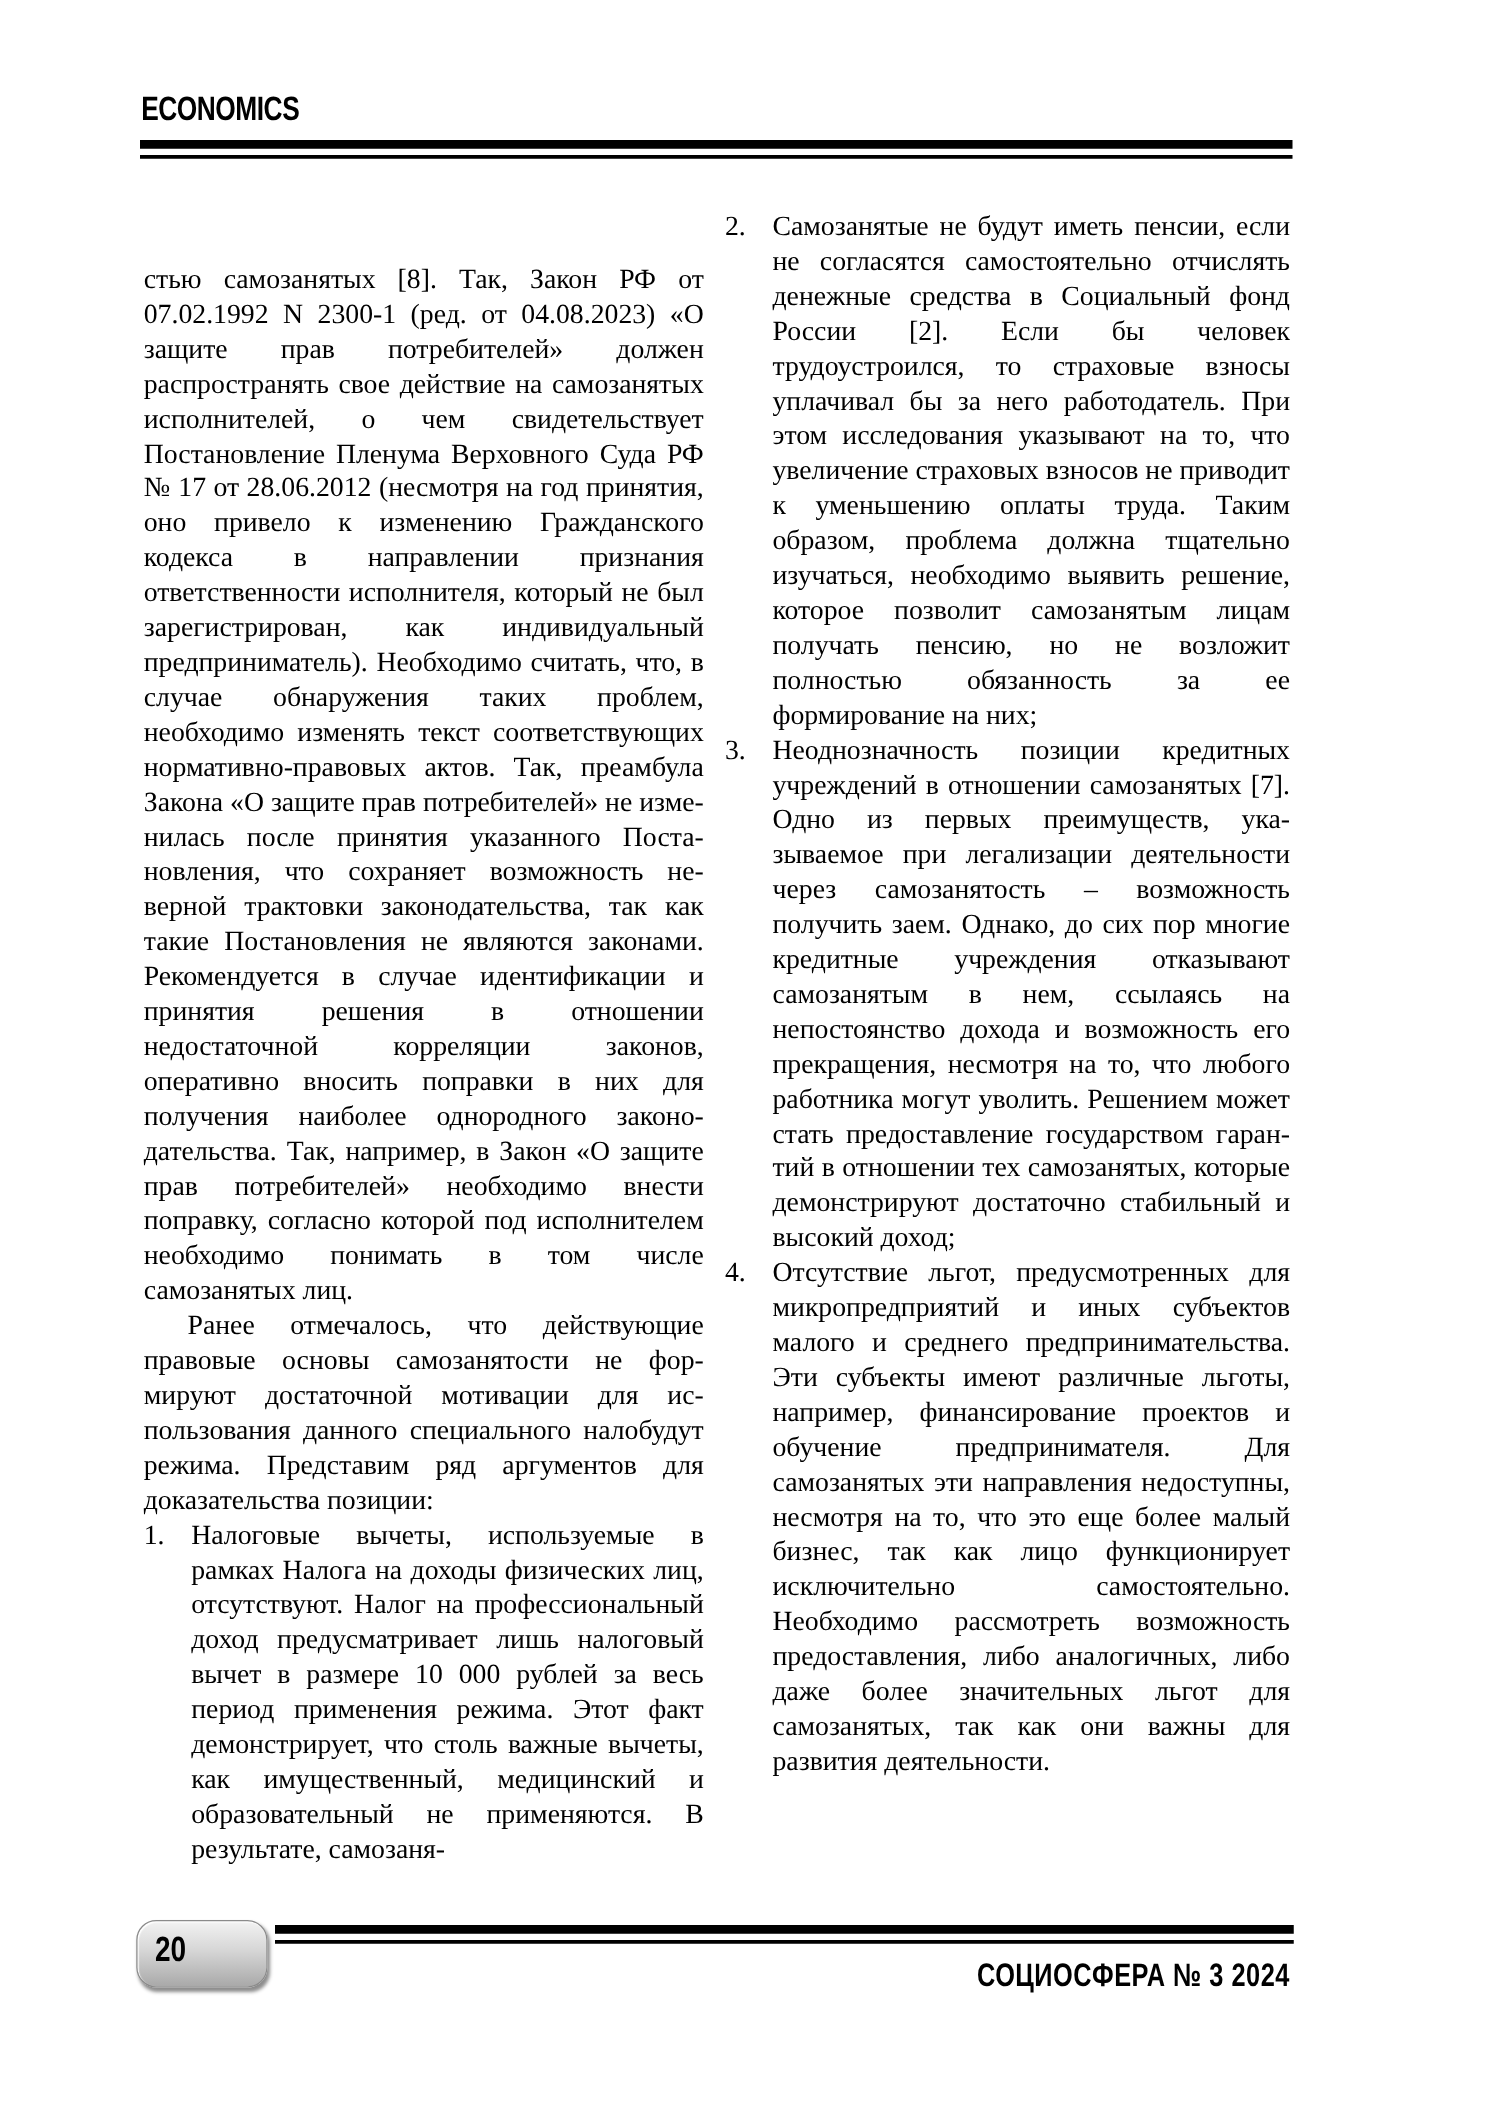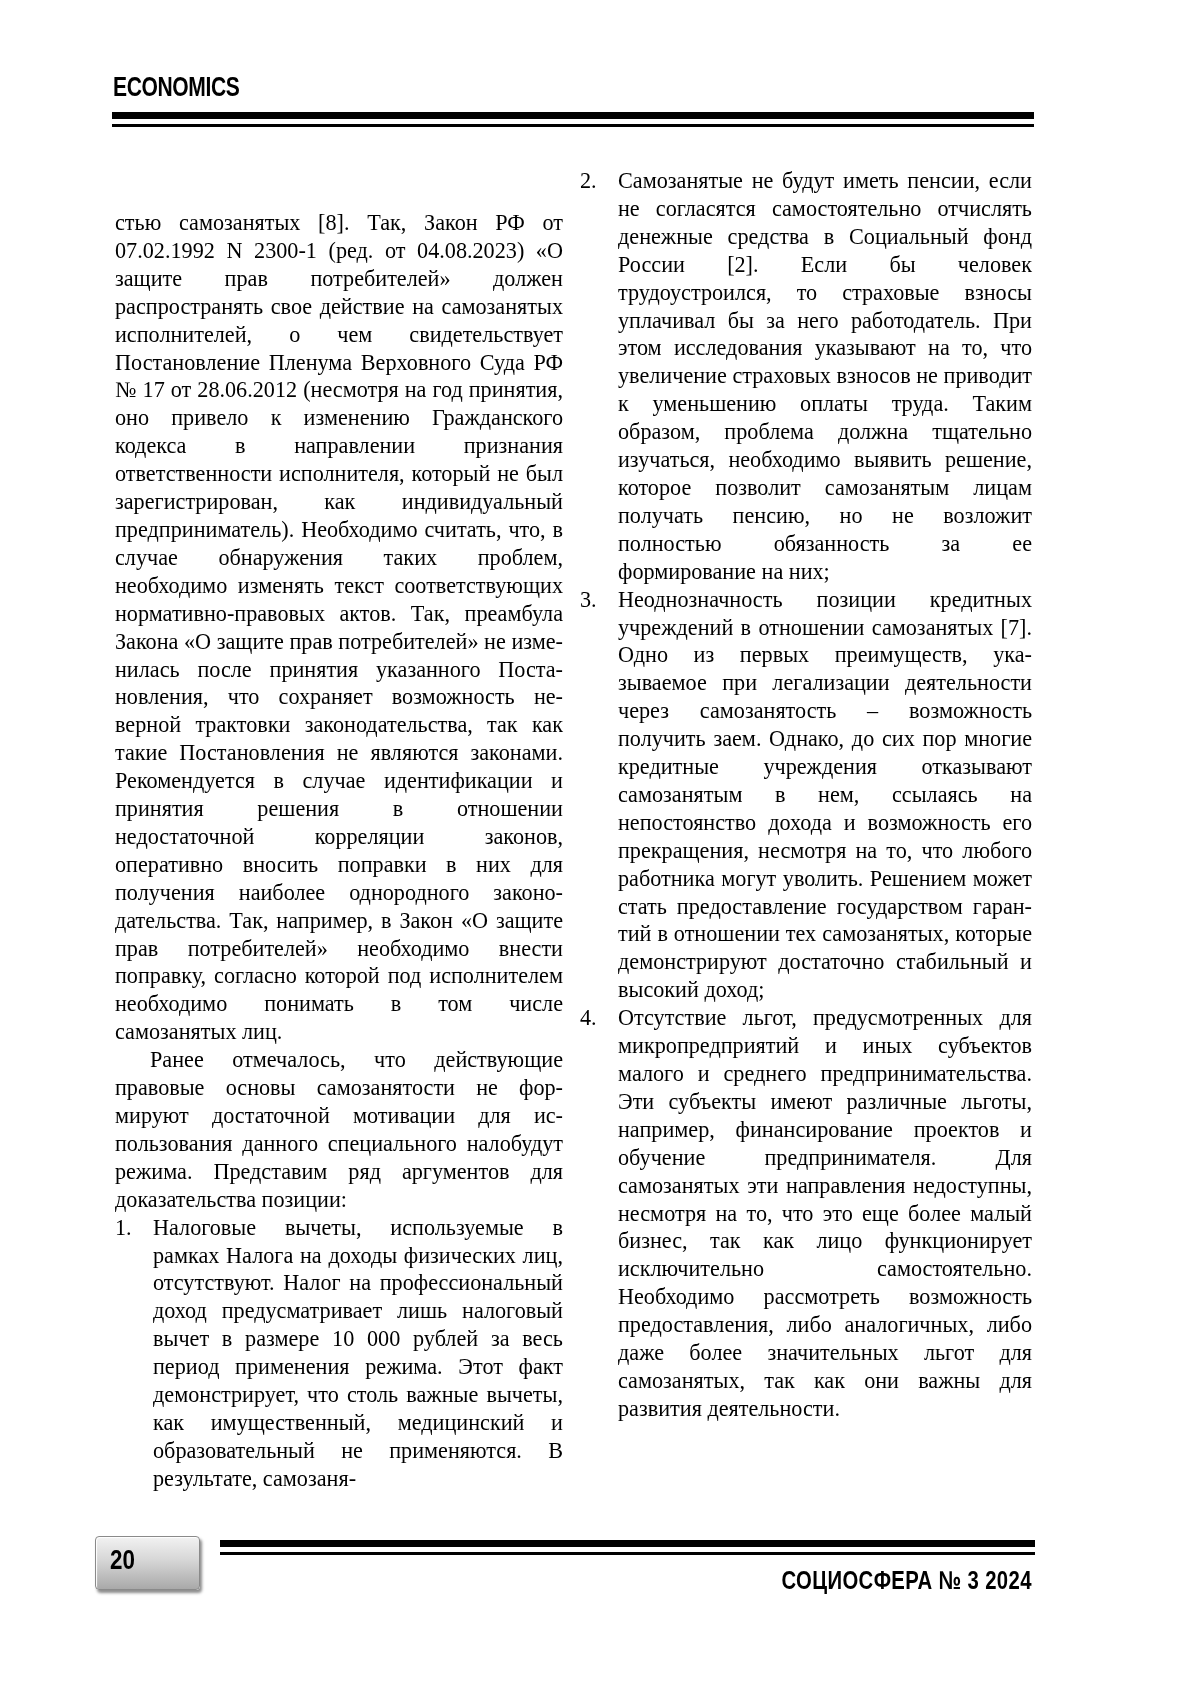--- a/index.html
+++ b/index.html
@@ -24,22 +24,22 @@
   .col-right { left: 580px; width: 452px; }
 
   .para { margin: 0; }
   .para.indent { text-indent: 35px; }
   .list { margin: 0; padding: 0; list-style: none; }
   .list-item { position: relative; padding-left: 38px; }
   .list-num { position: absolute; left: 0; top: 0; }
   .cont { padding-left: 38px; margin: 0; }
 
   .page-num-box {
-    position: absolute; left: 95px; top: 1536px; width: 103px; height: 52px;
-    border-radius: 4px;
+    position: absolute; left: 109px; top: 1536px; width: 103px; height: 52px;
+    border-radius: 16px;
     background: linear-gradient(180deg, #f2f2f2 0%, #d6d6d6 45%, #a9a9a9 100%);
     box-shadow: 2px 3px 3px rgba(0,0,0,0.45), inset 1px 1px 1px #ffffff;
     border: 1px solid #8a8a8a;
   }
   .page-num {
     position: absolute; left: 14px; top: 7px;
     font-family: "Liberation Sans", sans-serif; font-weight: bold;
     font-size: 28px; color: #000;
     transform: scaleX(0.8); transform-origin: left center;
   }

